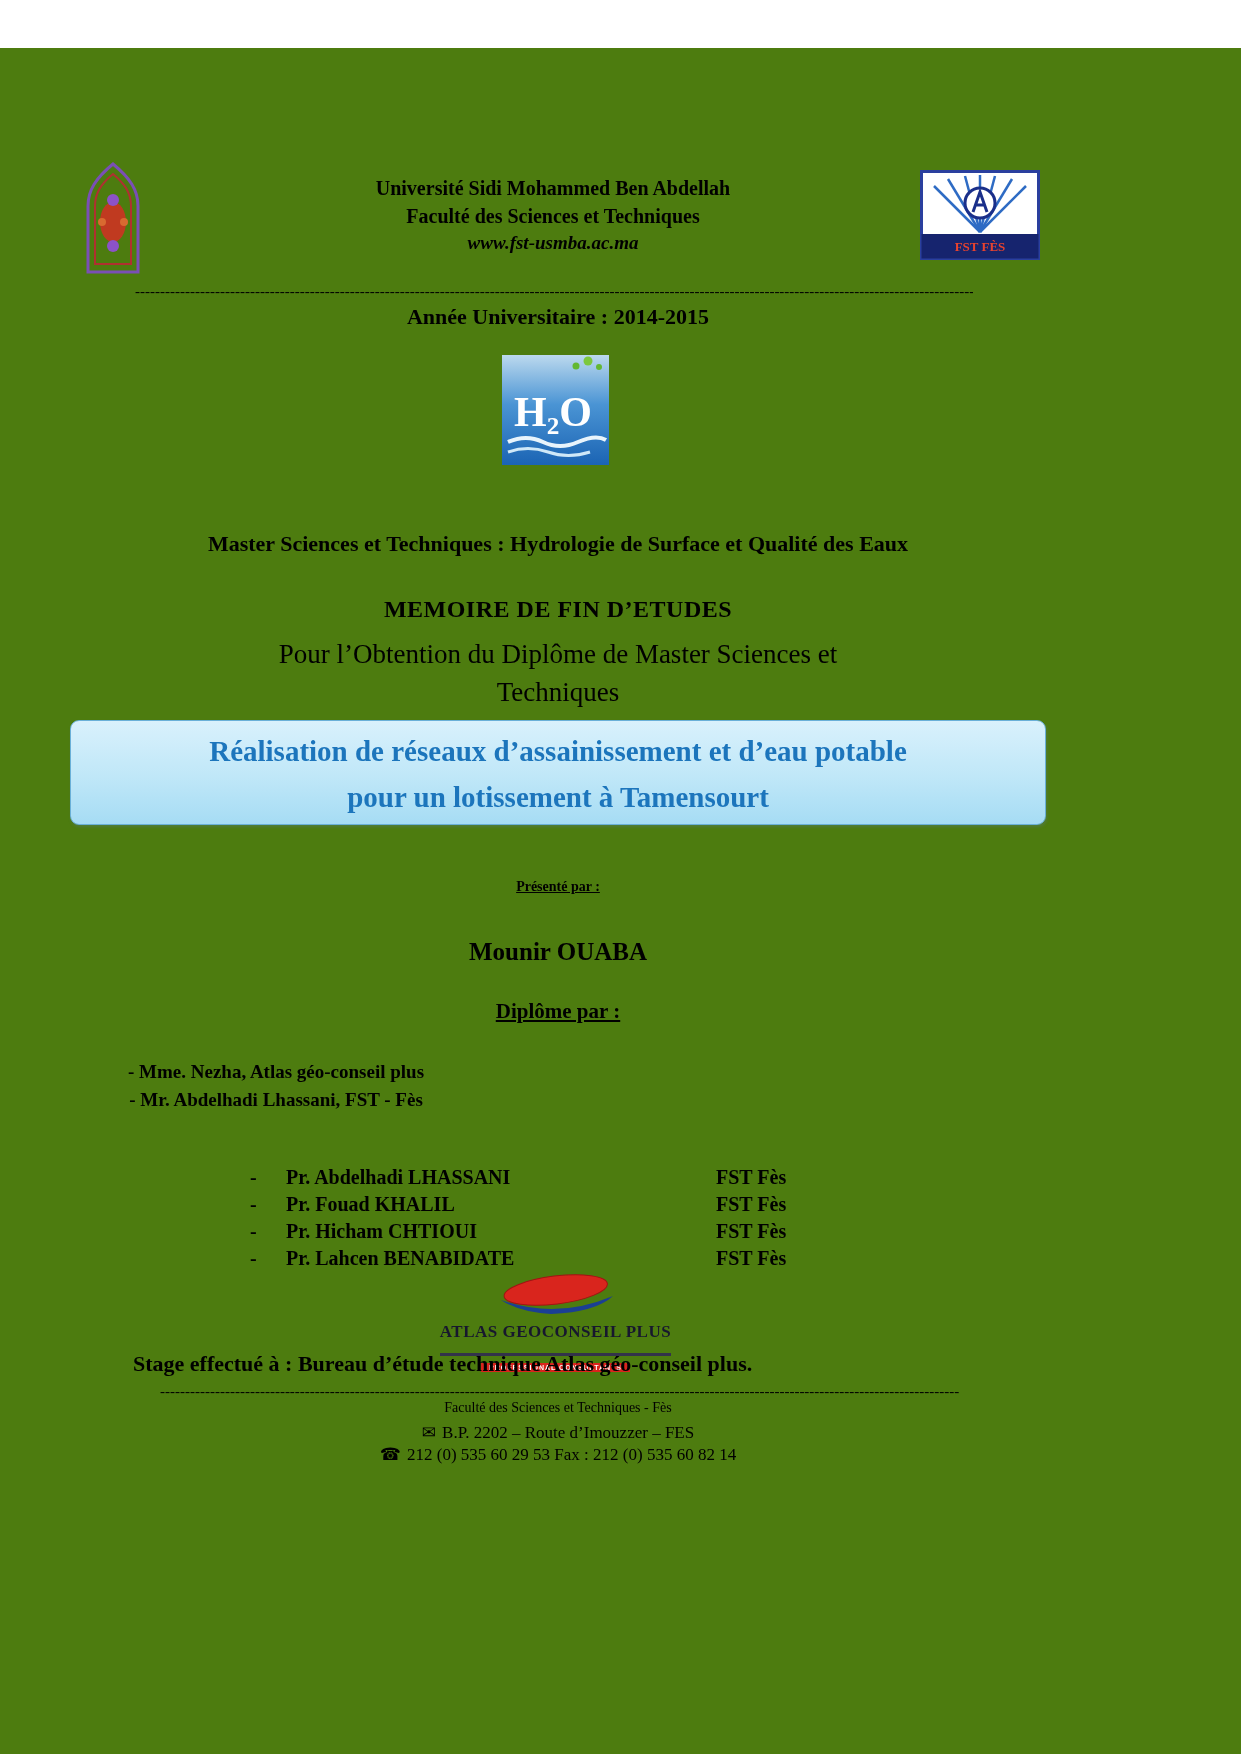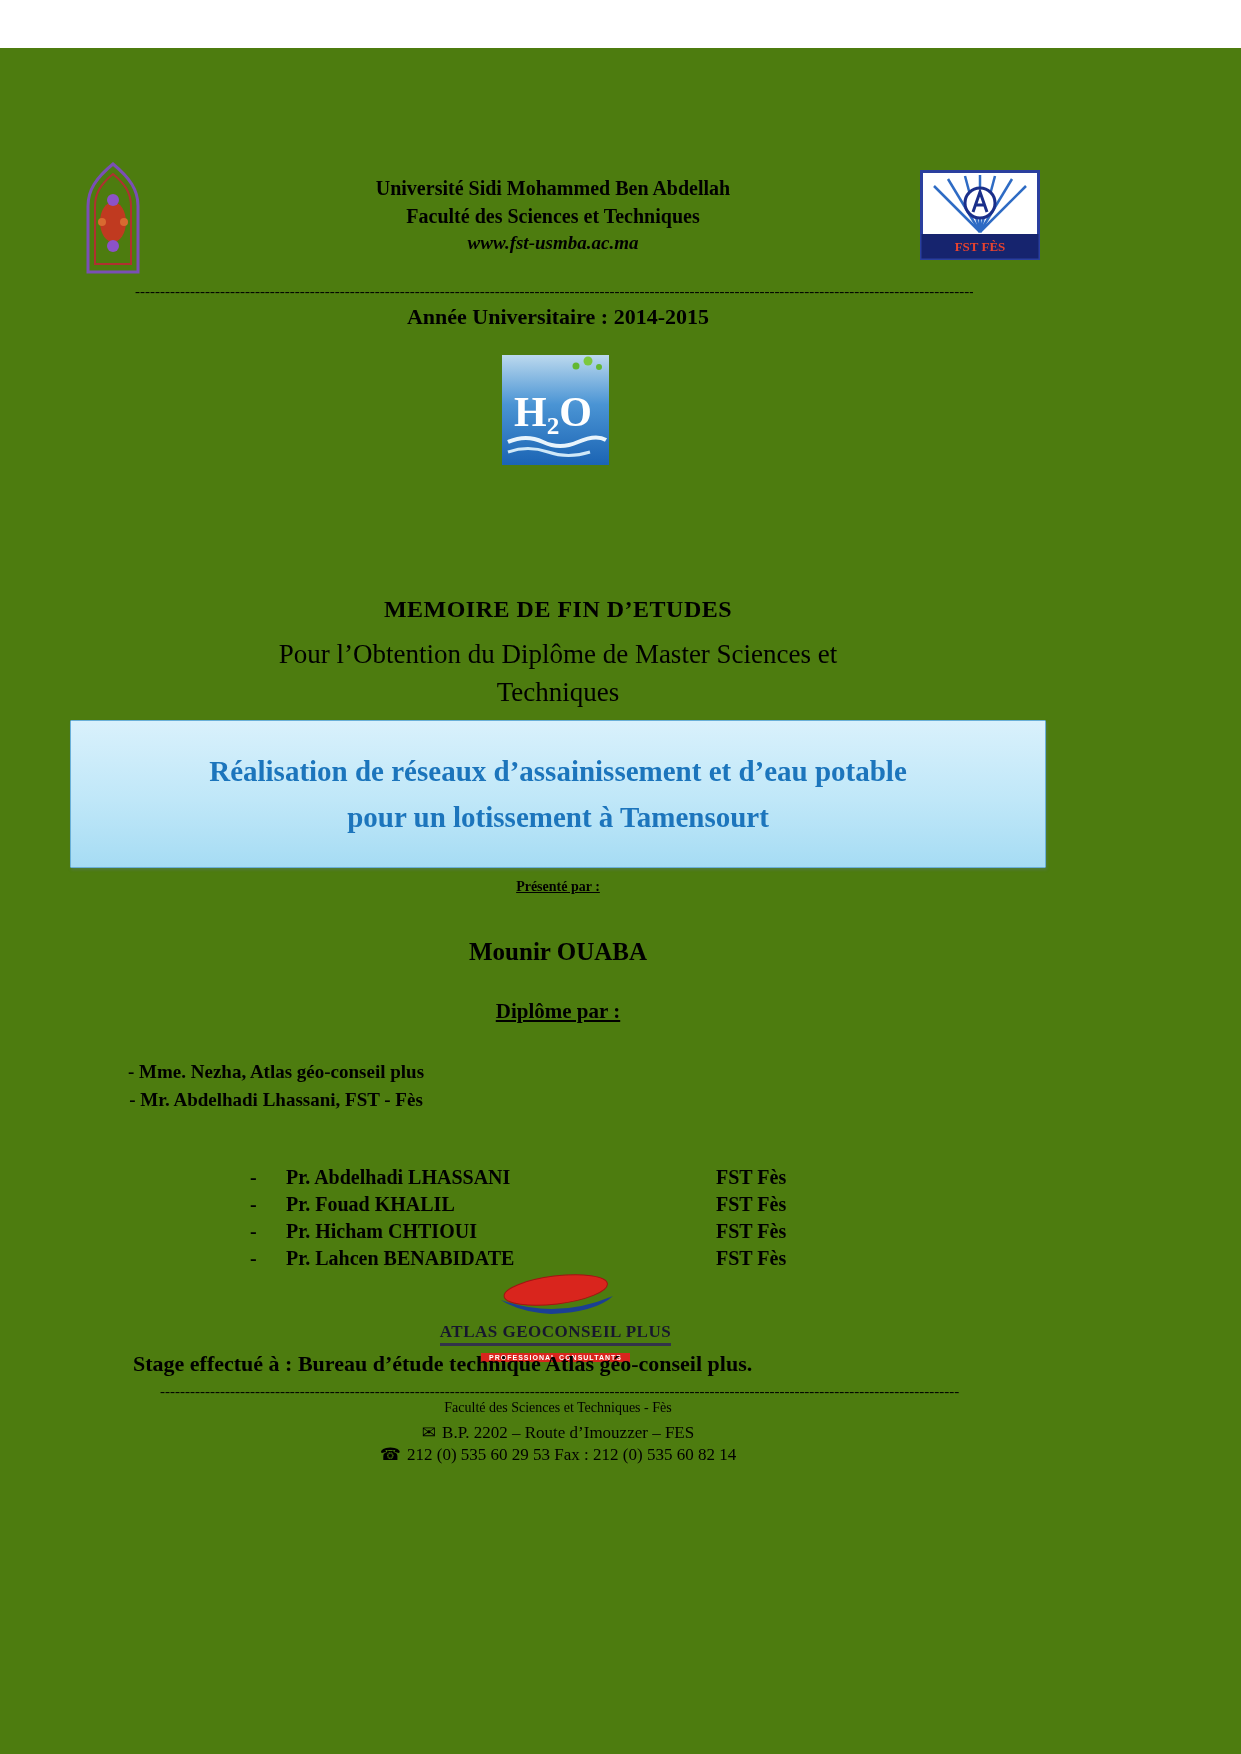--- a/index.html
+++ b/index.html
@@ -29,46 +29,46 @@
   .academic-year { top:256px; font-size:22px; font-weight:bold; }
 
   .h2o-wrap { left:498px; top:302px; width:115px; height:120px; }
 
   .program-line { top:483px; font-size:22px; font-weight:bold; }
   .memoire-title { top:548px; font-size:24px; font-weight:bold; letter-spacing:0.5px; }
   .memoire-sub1 { top:591px; font-size:27px; }
   .memoire-sub2 { top:629px; font-size:27px; }
 
   .title-box {
-    left:70px; top:672px; width:976px; height:148px;
+    left:70px; top:672px; width:976px; height:105px;
     background:linear-gradient(180deg,#d9f1fc 0%,#bfe7f8 55%,#a6dcf4 100%);
     border:1px solid #6ab0d8;
-    border-radius:1px;
+    border-radius:9px;
     box-shadow:1px 2px 3px rgba(90,120,140,0.35);
     text-align:center;
-    padding-top:27px;
+    padding-top:7px;
   }
   .title-box .t-line { font-size:29px; font-weight:bold; color:#1c75bc; line-height:46px; }
 
   .presented-label { top:831px; font-size:14px; font-weight:bold; }
   .presented-label span, .encadre-label span { text-decoration:underline; }
   .author-name { top:890px; font-size:25px; font-weight:bold; }
   .encadre-label { top:951px; font-size:21px; font-weight:bold; }
 
   .supervisors { left:128px; top:1010px; font-size:19px; font-weight:bold; line-height:28px;text-align:center; }
 
   .defense-line { top:1064px; font-size:22px; font-weight:bold; }
 
   .jury { left:250px; top:1116px; width:600px; }
   .jury-row { display:grid; grid-template-columns:36px 430px auto; font-size:20px; font-weight:bold; line-height:27px; }
 
   .atlas-wrap { left:428px; top:1222px; width:255px; text-align:center; }
   .atlas-title {
     font-size:17px; font-weight:bold; letter-spacing:0.5px; color:#17172e;
-    border-bottom:3px solid #33334a; display:inline-block; padding-bottom:1px;
+    border-bottom:3px solid #33334a; display:inline-block; padding-bottom:11px;
   }
   .atlas-ribbon {
     display:inline-block; background:#d9251d; color:#fff;
     font-size:7px; font-weight:bold; letter-spacing:1px;
     padding:1px 8px; margin-top:1px;
     font-family:"Liberation Sans","DejaVu Sans",sans-serif;
   }
 
   .stage-line { left:133px; top:1303px; font-size:22px; font-weight:bold; white-space:nowrap; }
 
@@ -137,20 +137,21 @@
       <rect x="4" y="5" width="107" height="110" fill="url(#h2og)"></rect>
       <circle cx="78" cy="16" r="3.5" fill="#63b832"></circle>
       <circle cx="90" cy="11" r="4.5" fill="#7cc83e"></circle>
       <circle cx="101" cy="17" r="3" fill="#63b832"></circle>
       <text x="16" y="76" font-size="42" font-weight="bold" fill="#ffffff">H₂O</text>
       <path d="M10 92 Q28 84 45 92 T 80 92 T 108 90" stroke="#e8f4fc" stroke-width="4" fill="none"></path>
       <path d="M10 102 Q30 95 50 102 T 92 102" stroke="#cfe8f8" stroke-width="3" fill="none"></path>
     </svg>
   </div>
 
+  <div class="center-band program-line">Master Sciences et Techniques : Hydrologie de Surface et Qualité des Eaux</div>
 
   <div class="center-band memoire-title">MEMOIRE DE FIN D’ETUDES</div>
   <div class="center-band memoire-sub1">Pour l’Obtention du Diplôme de Master Sciences et</div>
   <div class="center-band memoire-sub2">Techniques</div>
 
   <div class="abs title-box">
     <div class="t-line">Réalisation de réseaux d’assainissement et d’eau potable</div>
     <div class="t-line">pour un lotissement à Tamensourt</div>
   </div>
 

